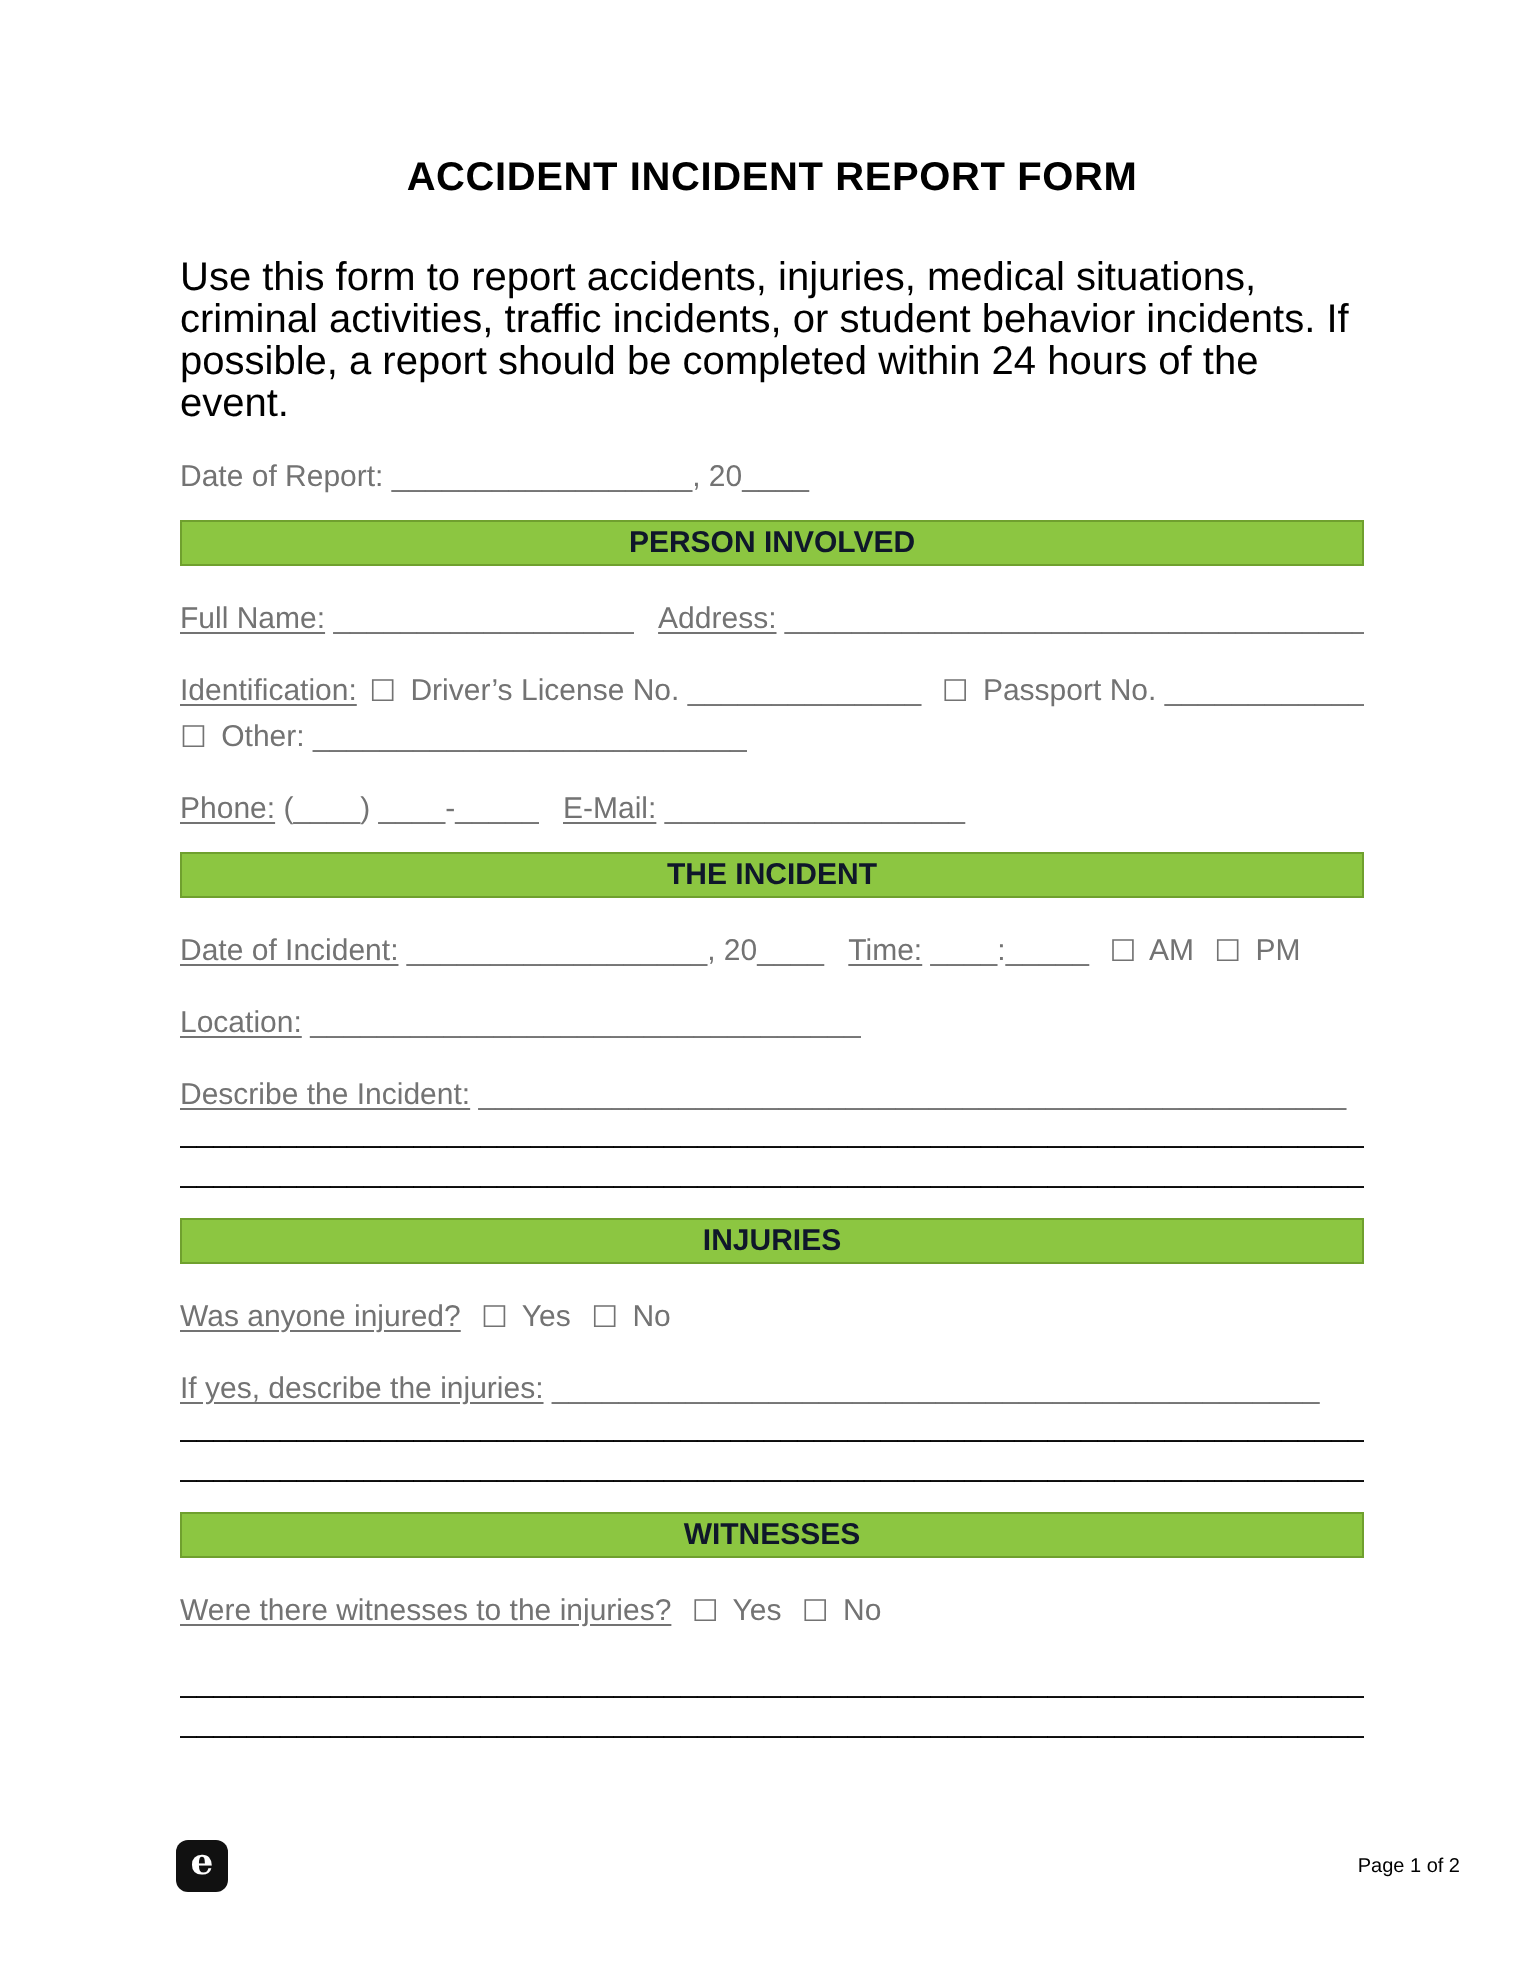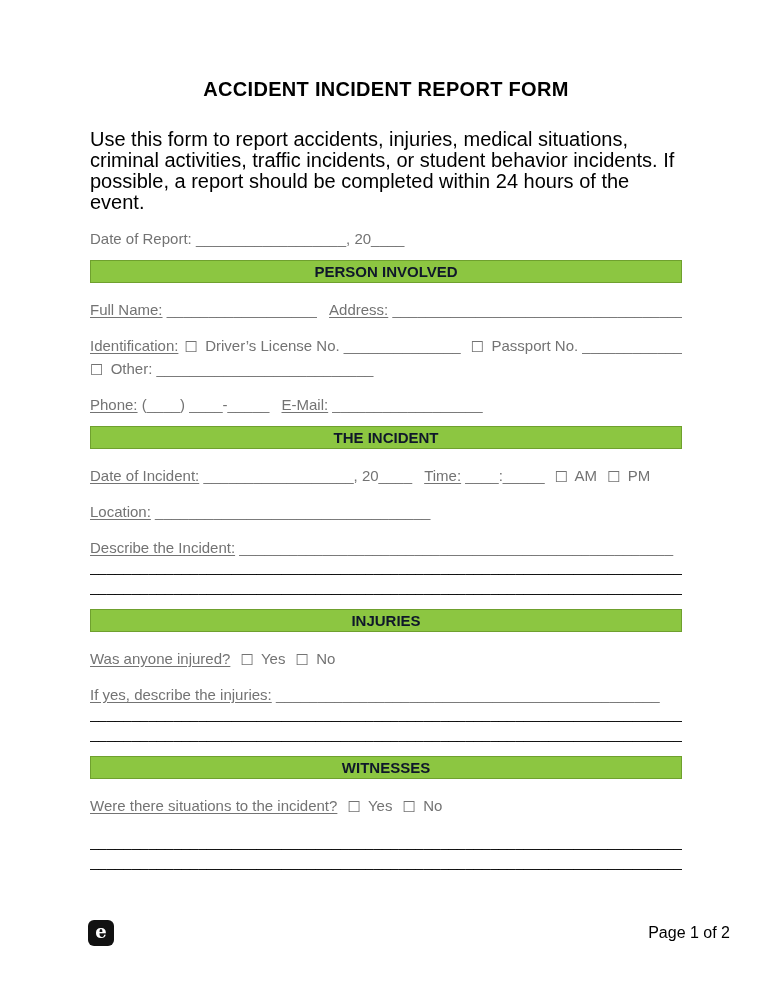--- a/index.html
+++ b/index.html
@@ -40,21 +40,21 @@
 
   .footer {
     position: absolute; left: 88px; right: 38px; bottom: 48px;
     display: flex; align-items: center; justify-content: space-between;
   }
   .logo {
     width: 26px; height: 26px; background: #111; border-radius: 6px;
     display: flex; align-items: center; justify-content: center;
   }
   .logo .letter { color: #fff; font-size: 18px; font-weight: bold; font-family: "DejaVu Serif", serif; line-height: 1; transform: translateY(-1px); }
-  .page-num { font-size: 16px; color: #000; }
+  .page-num { font-size: 10px; color: #000; }
 </style>
 </head>
 <body>
 
 <div class="page">
 
   <h1 class="title">ACCIDENT INCIDENT REPORT FORM</h1>
 
   <p class="intro">Use this form to report accidents, injuries, medical situations, criminal activities, traffic incidents, or student behavior incidents. If possible, a report should be completed within 24 hours of the event.</p>
 
@@ -146,21 +146,21 @@
     </div>
     <div class="fill-line">________________________________________________________________________</div>
     <div class="fill-line">________________________________________________________________________</div>
   </div>
 
   <div class="section-bar">
     <span class="hdr">WITNESSES</span>
   </div>
 
   <div class="row">
-    <span class="lbl">Were there situations to the incident?</span>
+    <span class="lbl">Were there witnesses to the injuries?</span>
     <span class="checkbox">☐</span>
     <span>Yes</span>
     <span class="checkbox">☐</span>
     <span>No</span>
   </div>
 
   <div>
     <div class="fill-line">________________________________________________________________________</div>
     <div class="fill-line">________________________________________________________________________</div>
   </div>

